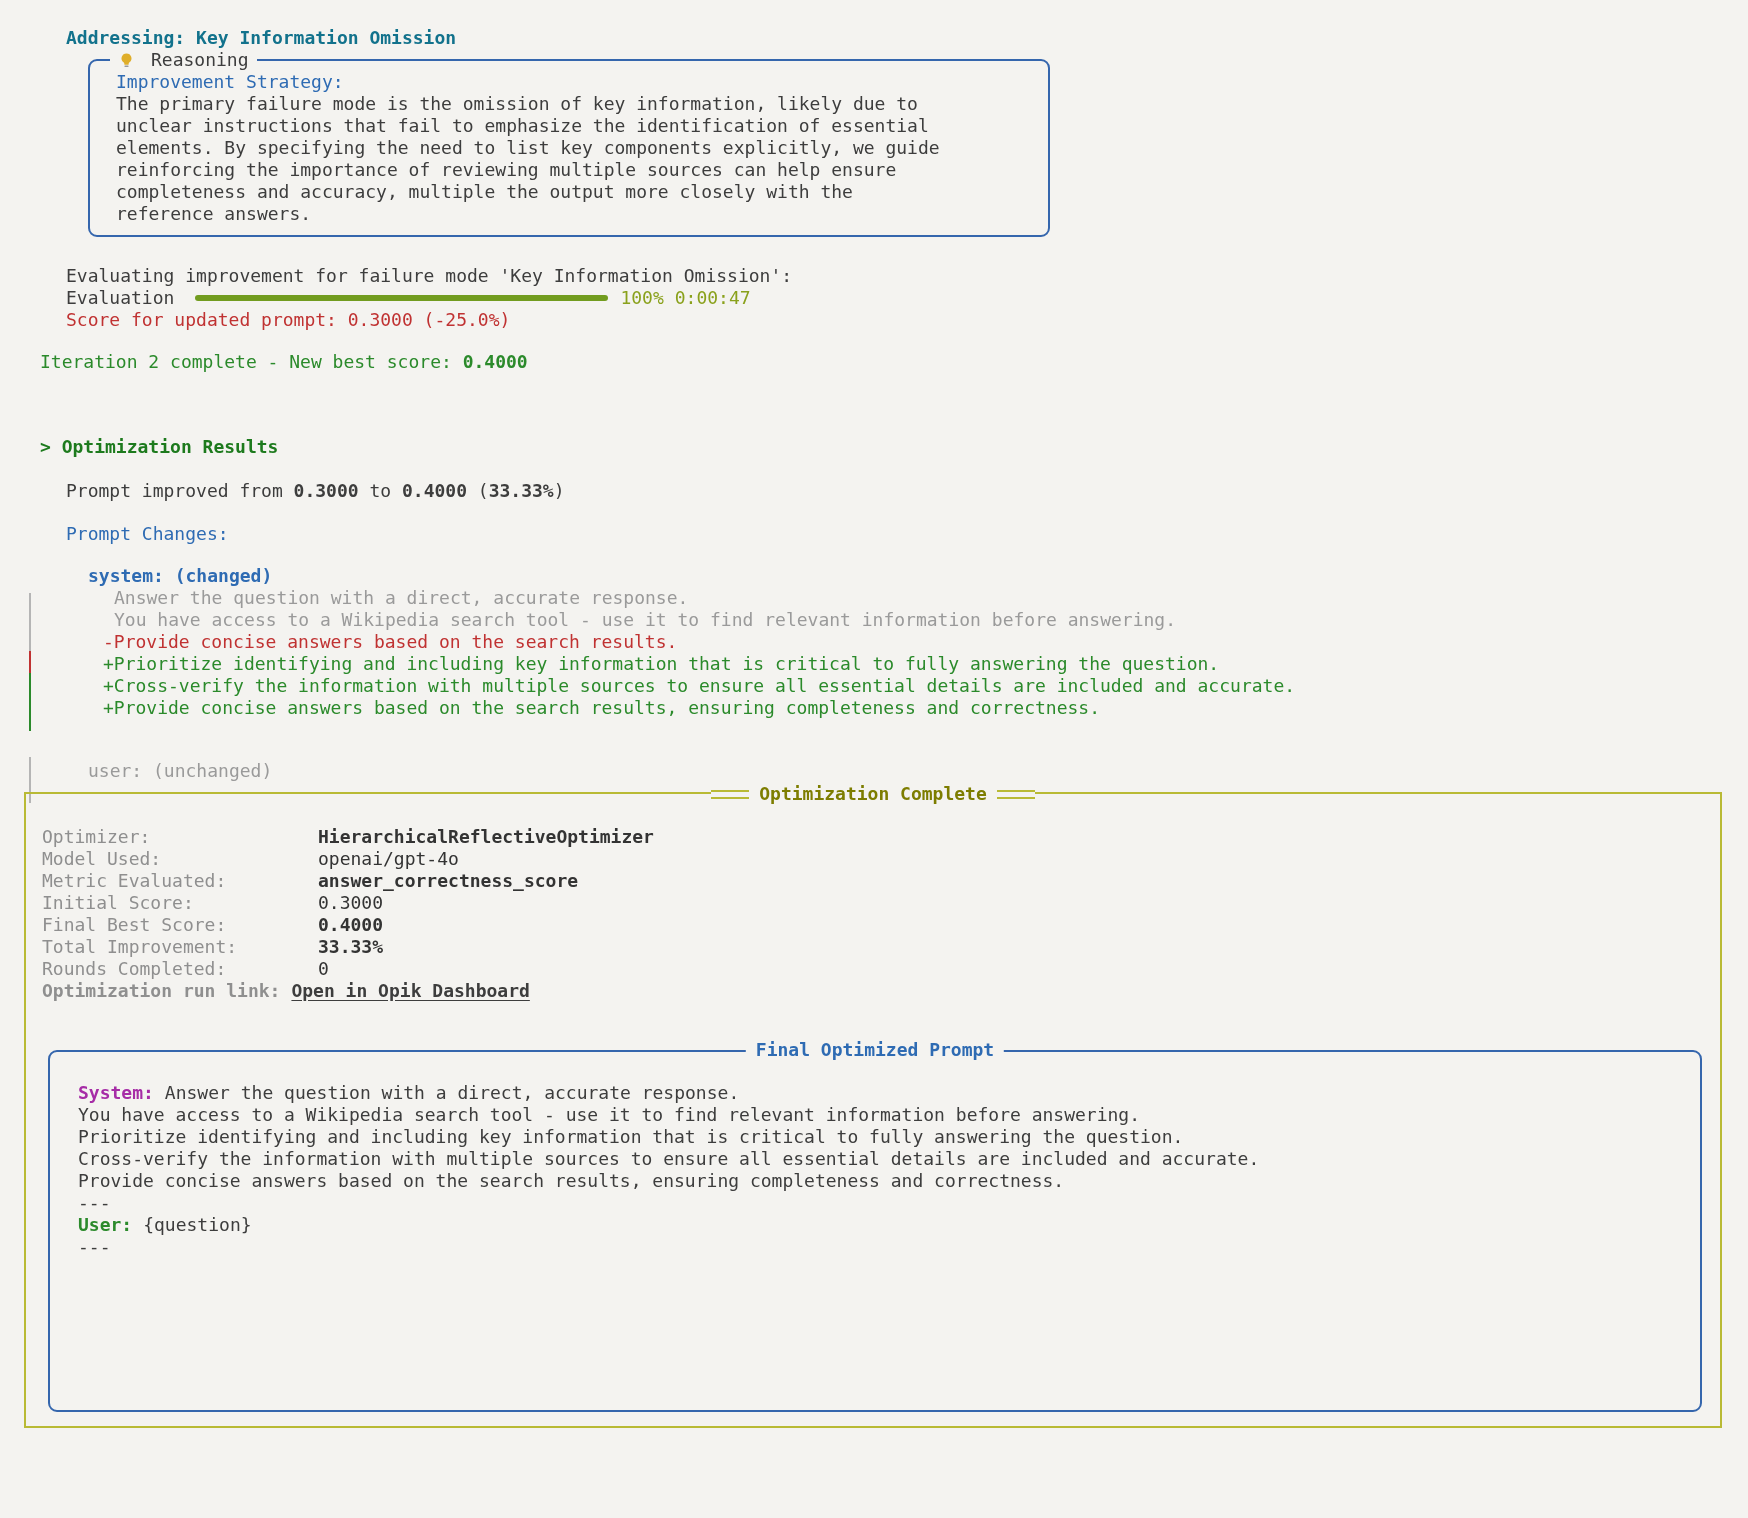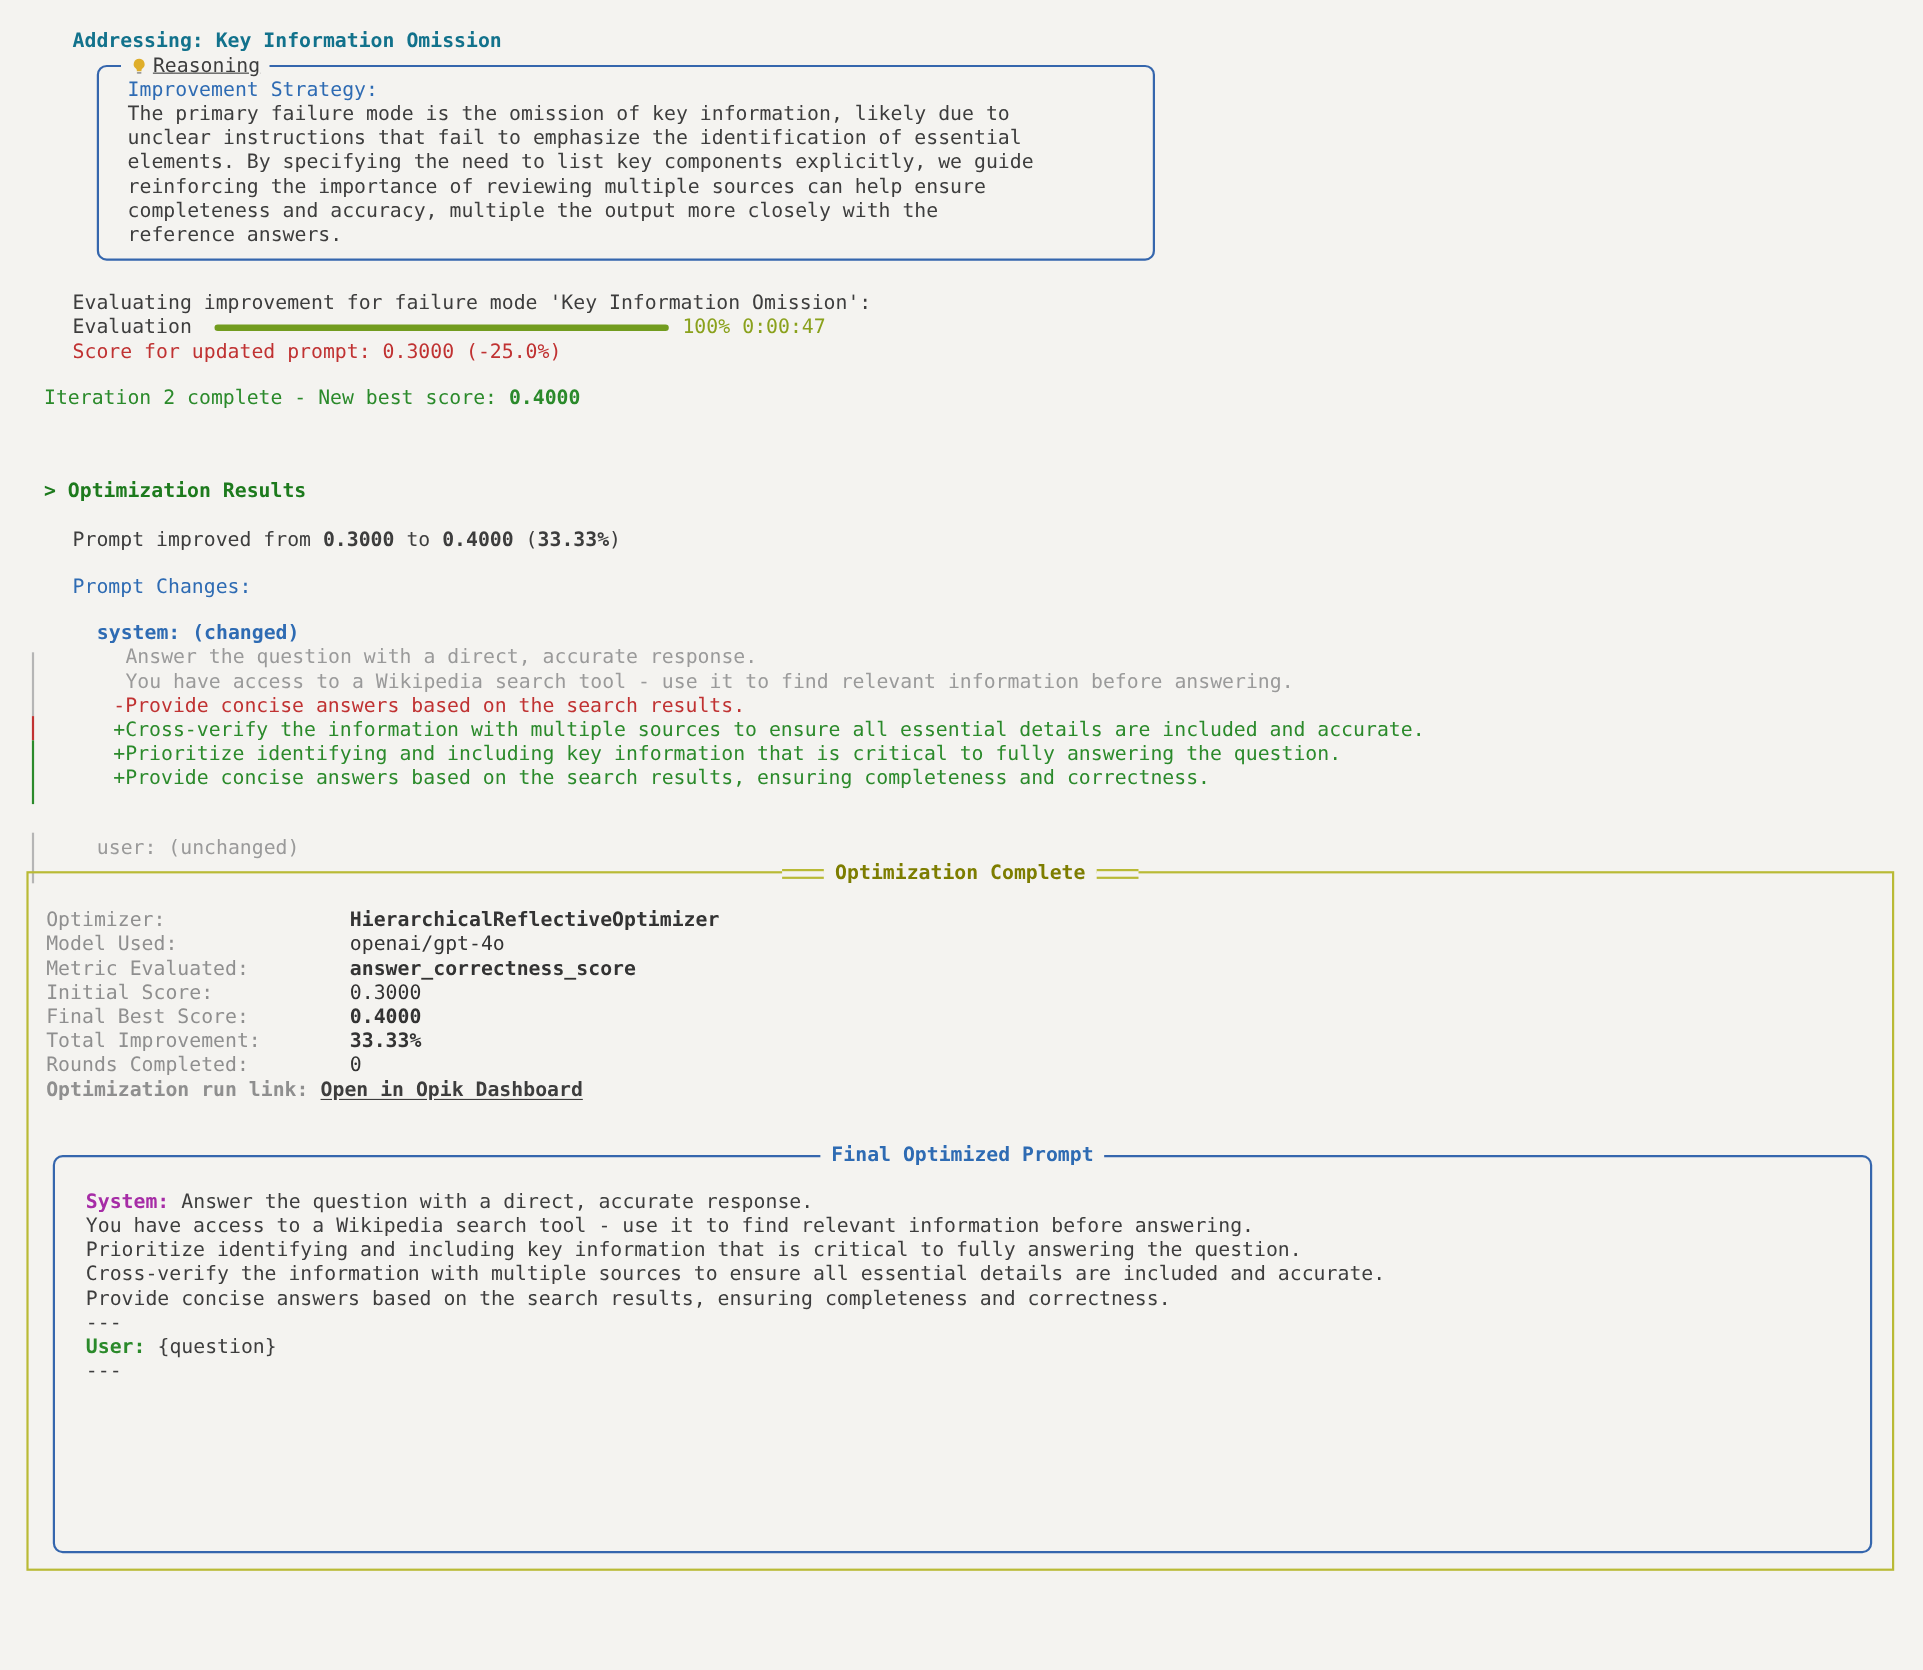--- a/index.html
+++ b/index.html
@@ -47,22 +47,22 @@
   .panel-reasoning {
     margin-left: 88px; margin-top: 10px;
     width: 962px;
     border: 2px solid #3566ad; border-radius: 9px;
     padding: 10px 26px 10px;
     position: relative;
   }
   .panel-title-left {
     position: absolute; top: -12px; left: 20px;
     background: #f4f3f0; padding: 0 8px;
-    display: flex; align-items: center; gap: 4px;
-    color: #3d3d3d; white-space: pre; text-decoration: underline;
+    display: flex; align-items: center; gap: 16px;
+    color: #3d3d3d; white-space: pre;
   }
   .bulb { display: inline-flex; }
 
   
   .progress-row { display: flex; align-items: center; }
   .pbar {
     display: inline-block; width: 413px; height: 6px;
     background: #729c1f; border-radius: 3px;
     margin-left: 21px; margin-right: 12px;
     flex: none;
@@ -171,22 +171,22 @@
   <div class="line ml66 mt22"><span>Prompt improved from </span><span class="b">0.3000</span><span> to </span><span class="b">0.4000</span><span> (</span><span class="b">33.33%</span><span>)</span></div>
 
   <div class="line ml66 mt21 blue">Prompt Changes:</div>
 
   <div class="line ml88 mt20 b blue">system: (changed)</div>
 
   <div class="ml103">
     <div class="line diff-context">Answer the question with a direct, accurate response.</div>
     <div class="line diff-context">You have access to a Wikipedia search tool - use it to find relevant information before answering.</div>
     <div class="line diff-removed">-Provide concise answers based on the search results.</div>
+    <div class="line diff-added">+Prioritize identifying and including key information that is critical to fully answering the question.</div>
     <div class="line diff-added">+Cross-verify the information with multiple sources to ensure all essential details are included and accurate.</div>
-    <div class="line diff-added">+Prioritize identifying and including key information that is critical to fully answering the question.</div>
     <div class="line diff-added">+Provide concise answers based on the search results, ensuring completeness and correctness.</div>
   </div>
 
   <div class="line ml88 mt41 gray">user: (unchanged)</div>
 
   <section class="panel-olive">
     <div class="olive-title">
       <span class="title-rule"></span>
       <span class="olive-title-text">Optimization Complete</span>
       <span class="title-rule"></span>

